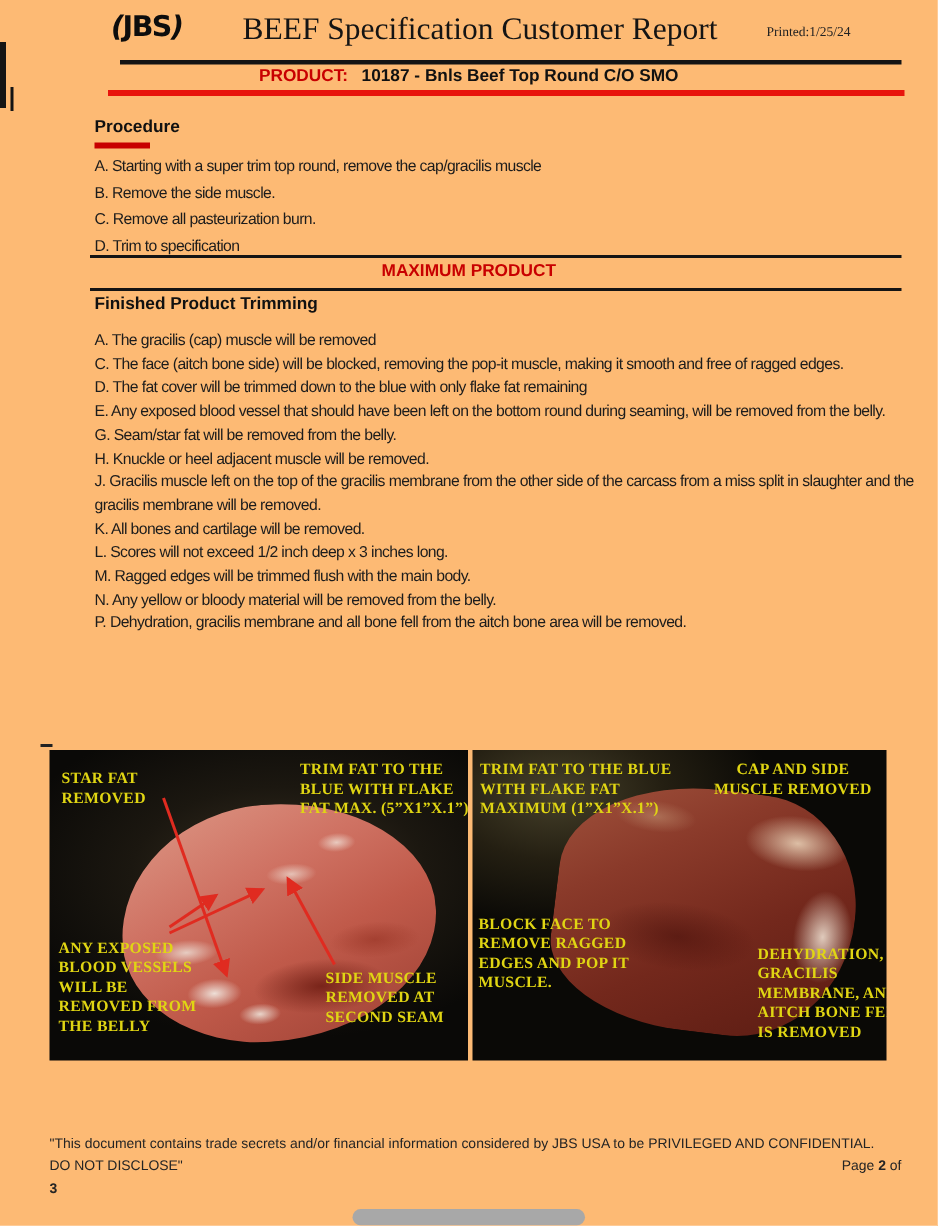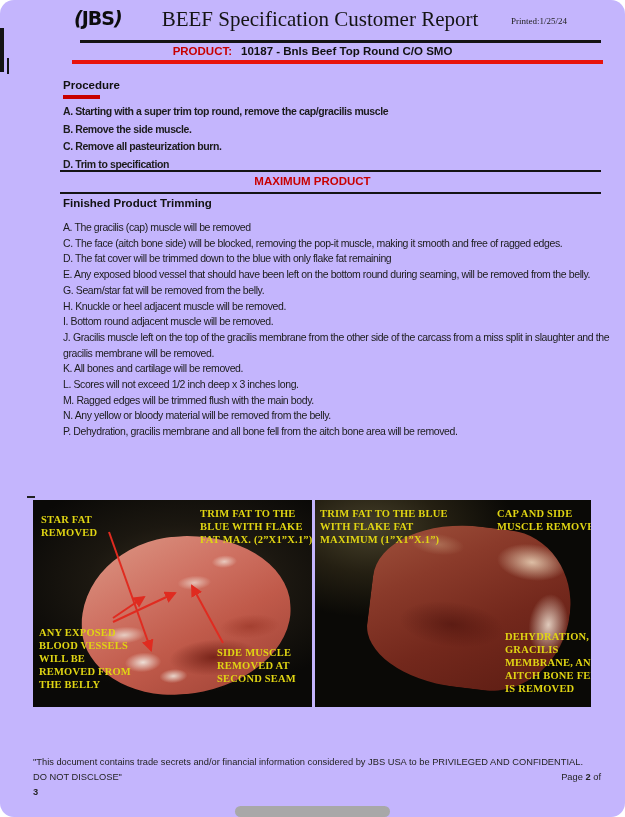--- a/index.html
+++ b/index.html
@@ -1,37 +1,37 @@
 <!DOCTYPE html>
 <html><head>
 <meta charset="utf-8">
 <style>
   html,body{margin:0;padding:0;}
   body{width:625px;height:817px;background:#fff;font-family:"Liberation Sans",sans-serif;color:#1a1a1a;}
-  .page{position:relative;width:625px;height:817px;background:#c4b5fd;overflow:hidden;border-radius:14px;}
+  .page{position:relative;width:625px;height:817px;background:#fdba74;overflow:hidden;}
 
   
   .logo{position:absolute;left:74px;top:7px;font-family:"DejaVu Sans",sans-serif;font-weight:900;font-size:19px;letter-spacing:-1px;color:#0d0d0d;}
   .logo .arc{font-style:italic;font-weight:900;}
   .doc-title{position:absolute;left:150px;top:7px;width:340px;text-align:center;font-family:"Liberation Serif",serif;font-size:21px;color:#141414;white-space:nowrap;}
   .printed{position:absolute;right:58px;top:16px;font-family:"Liberation Serif",serif;font-size:9px;color:#222;}
   .edge-mark1{position:absolute;left:0;top:28px;width:4px;height:44px;background:#141414;}
   .edge-mark2{position:absolute;left:7px;top:58px;width:2px;height:16px;background:#141414;}
   .rule-black-top{position:absolute;left:80px;right:24px;top:40px;height:3px;background:#141414;}
   .product-row{position:absolute;left:0;top:45px;width:100%;text-align:center;font-size:11.5px;font-weight:bold;}
   .product-label{color:#c80000;}
   .product-value{color:#111;margin-left:9px;}
   .rule-red{position:absolute;left:72px;right:22px;top:60px;height:4px;background:#e8140c;}
 
   
   .sec-heading{position:absolute;left:63px;font-size:11.5px;font-weight:bold;color:#111;}
   .procedure-heading{top:79px;}
   .procedure-underline{position:absolute;left:63px;top:95px;width:37px;height:4px;background:#c80000;}
   .items{position:absolute;left:63px;width:560px;font-size:10.5px;letter-spacing:-0.4px;color:#1c1c1c;}
-  .procedure-items{top:103px;line-height:17.6px;font-weight:bold;}
+  .procedure-items{top:103px;line-height:17.6px;}
   .divider{position:absolute;left:60px;right:24px;height:2px;background:#141414;}
   .divider1{top:170px;}
   .banner{position:absolute;left:0;top:175px;width:100%;text-align:center;font-size:11.5px;font-weight:bold;color:#c80000;}
   .divider2{top:192px;}
   .trimming-heading{top:197px;}
   .trimming-items{top:220px;line-height:15.7px;}
 
   .stray-dash{position:absolute;left:27px;top:496px;width:8px;height:2px;background:#222;}
 
   
@@ -56,21 +56,21 @@
       radial-gradient(ellipse 36px 14px at 30% 14%, rgba(190,140,110,.6), rgba(190,140,110,0) 75%),
       radial-gradient(ellipse 70px 30px at 42% 62%, rgba(70,15,10,.55), rgba(70,15,10,0) 75%),
       linear-gradient(150deg,#a2543e 0%,#8a3a2a 30%,#73281c 60%,#611f15 88%);}
   .arrows{position:absolute;left:0;top:0;}
   .ann{position:absolute;color:#e0d513;font-family:"Liberation Serif",serif;font-weight:bold;font-size:10.5px;line-height:13px;letter-spacing:.2px;white-space:nowrap;}
   .pos-star-fat{left:8px;top:13px;}
   .pos-trim-fat{left:167px;top:7px;}
   .pos-blood-vessels{left:6px;top:126px;}
   .pos-side-muscle{left:184px;top:146px;font-family:Liberation Serif, serif;}
   .pos-trim-fat-max{left:5px;top:7px;}
-  .pos-cap-side{left:182px;top:7px;}
+  .pos-cap-side{left:161px;top:7px;text-align:center;}
   .pos-block-face{left:4px;top:110px;}
   .pos-dehydration{left:190px;top:130px;}
 
   
   .footer{position:absolute;left:33px;right:24px;top:755px;font-size:9.3px;color:#242424;line-height:15px;}
   .footer-line2{position:relative;}
   .page-label{position:absolute;right:0;top:0;}
   .bold{font-weight:bold;}
   .bottom-pill{position:absolute;left:235px;top:806px;width:155px;height:11px;background:#a8a8a8;border-radius:6px;}
 </style>
@@ -103,21 +103,20 @@
   <div class="banner">MAXIMUM PRODUCT</div>
   <div class="divider divider2"></div>
   <div class="sec-heading trimming-heading">Finished Product Trimming</div>
   <div class="items trimming-items">
       <div class="item">A. The gracilis (cap) muscle will be removed</div>
       <div class="item">C. The face (aitch bone side) will be blocked, removing the pop-it muscle, making it smooth and free of ragged edges.</div>
       <div class="item">D. The fat cover will be trimmed down to the blue with only flake fat remaining</div>
       <div class="item">E. Any exposed blood vessel that should have been left on the bottom round during seaming, will be removed from the belly.</div>
       <div class="item">G. Seam/star fat will be removed from the belly.</div>
       <div class="item">H. Knuckle or heel adjacent muscle will be removed.</div>
-      <div class="item">I. Bottom round adjacent muscle will be removed.</div>
       <div class="item">J. Gracilis muscle left on the top of the gracilis membrane from the other side of the carcass from a miss split in slaughter and the gracilis membrane will be removed.</div>
       <div class="item">K. All bones and cartilage will be removed.</div>
       <div class="item">L. Scores will not exceed 1/2 inch deep x 3 inches long.</div>
       <div class="item">M. Ragged edges will be trimmed flush with the main body.</div>
       <div class="item">N. Any yellow or bloody material will be removed from the belly.</div>
       <div class="item">P. Dehydration, gracilis membrane and all bone fell from the aitch bone area will be removed.</div>
     </div>
 
   <div class="stray-dash"></div>
 
@@ -134,21 +133,21 @@
       <line x1="80" y1="122" x2="142" y2="93" stroke="#e02b20" stroke-width="2" marker-end="url(#ah)"></line>
       <line x1="190" y1="143" x2="159" y2="86" stroke="#e02b20" stroke-width="2" marker-end="url(#ah)"></line>
     </svg>
     <div class="ann pos-star-fat">
         <div>STAR FAT</div>
         <div>REMOVED</div>
       </div>
     <div class="ann pos-trim-fat">
         <div>TRIM FAT TO THE</div>
         <div>BLUE WITH FLAKE</div>
-        <div>FAT MAX. (2”X1”X.1”)</div>
+        <div>FAT MAX. (5”X1”X.1”)</div>
       </div>
     <div class="ann pos-blood-vessels">
         <div>ANY EXPOSED</div>
         <div>BLOOD VESSELS</div>
         <div>WILL BE</div>
         <div>REMOVED FROM</div>
         <div>THE BELLY</div>
       </div>
     <div class="ann pos-side-muscle">
         <div>SIDE MUSCLE</div>
@@ -161,20 +160,26 @@
     <div class="meat meat-right"></div>
     <div class="ann pos-trim-fat-max">
         <div>TRIM FAT TO THE BLUE</div>
         <div>WITH FLAKE FAT</div>
         <div>MAXIMUM (1”X1”X.1”)</div>
       </div>
     <div class="ann pos-cap-side">
         <div>CAP AND SIDE</div>
         <div>MUSCLE REMOVED</div>
       </div>
+    <div class="ann pos-block-face">
+        <div>BLOCK FACE TO</div>
+        <div>REMOVE RAGGED</div>
+        <div>EDGES AND POP IT</div>
+        <div>MUSCLE.</div>
+      </div>
     <div class="ann pos-dehydration">
         <div>DEHYDRATION,</div>
         <div>GRACILIS</div>
         <div>MEMBRANE, AND</div>
         <div>AITCH BONE FELL</div>
         <div>IS REMOVED</div>
       </div>
   </div>
 
   <div class="footer">

